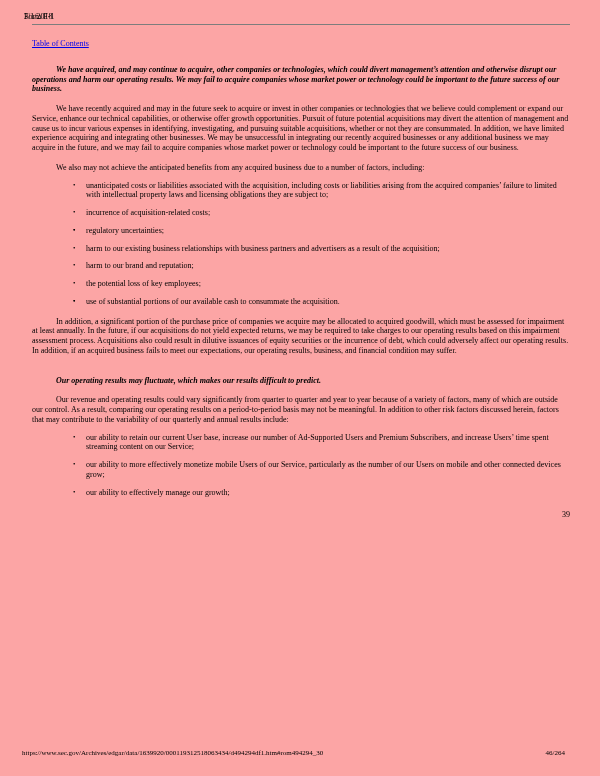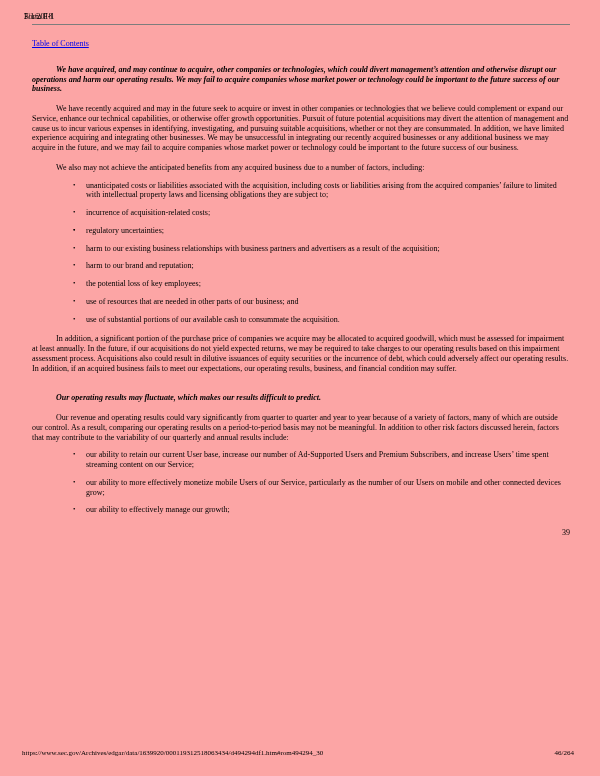--- a/index.html
+++ b/index.html
@@ -49,21 +49,21 @@
   ul.bullets li .marker {
     position: absolute;
     left: 41px;
     top: 0;
     font-size: 7px;
   }
   .page-number { text-align: right; margin-top: 13px; }
   .doc-footer {
     position: absolute;
     left: 22px;
-    right: 26px;
+    right: 35px;
     bottom: 18px;
     font-size: 7px;
     display: flex;
     justify-content: space-between;
   }
 </style>
 </head>
 <body>
 
 <div class="page">
@@ -108,21 +108,20 @@
     <li>
       <span class="marker">•</span>
       <span>harm to our brand and reputation;</span>
     </li>
     <li>
       <span class="marker">•</span>
       <span>the potential loss of key employees;</span>
     </li>
     <li>
       <span class="marker">•</span>
-      <span>use of resources that are needed in other parts of our business; and</span>
     </li>
     <li>
       <span class="marker">•</span>
       <span>use of substantial portions of our available cash to consummate the acquisition.</span>
     </li>
   </ul>
 
   <p class="body">In addition, a significant portion of the purchase price of companies we acquire may be allocated to acquired goodwill, which must be assessed for impairment at least annually. In the future, if our acquisitions do not yield expected returns, we may be required to take charges to our operating results based on this impairment assessment process. Acquisitions also could result in dilutive issuances of equity securities or the incurrence of debt, which could adversely affect our operating results. In addition, if an acquired business fails to meet our expectations, our operating results, business, and financial condition may suffer.</p>
 
   <p class="risk-heading risk-heading-2">Our operating results may fluctuate, which makes our results difficult to predict.</p>

